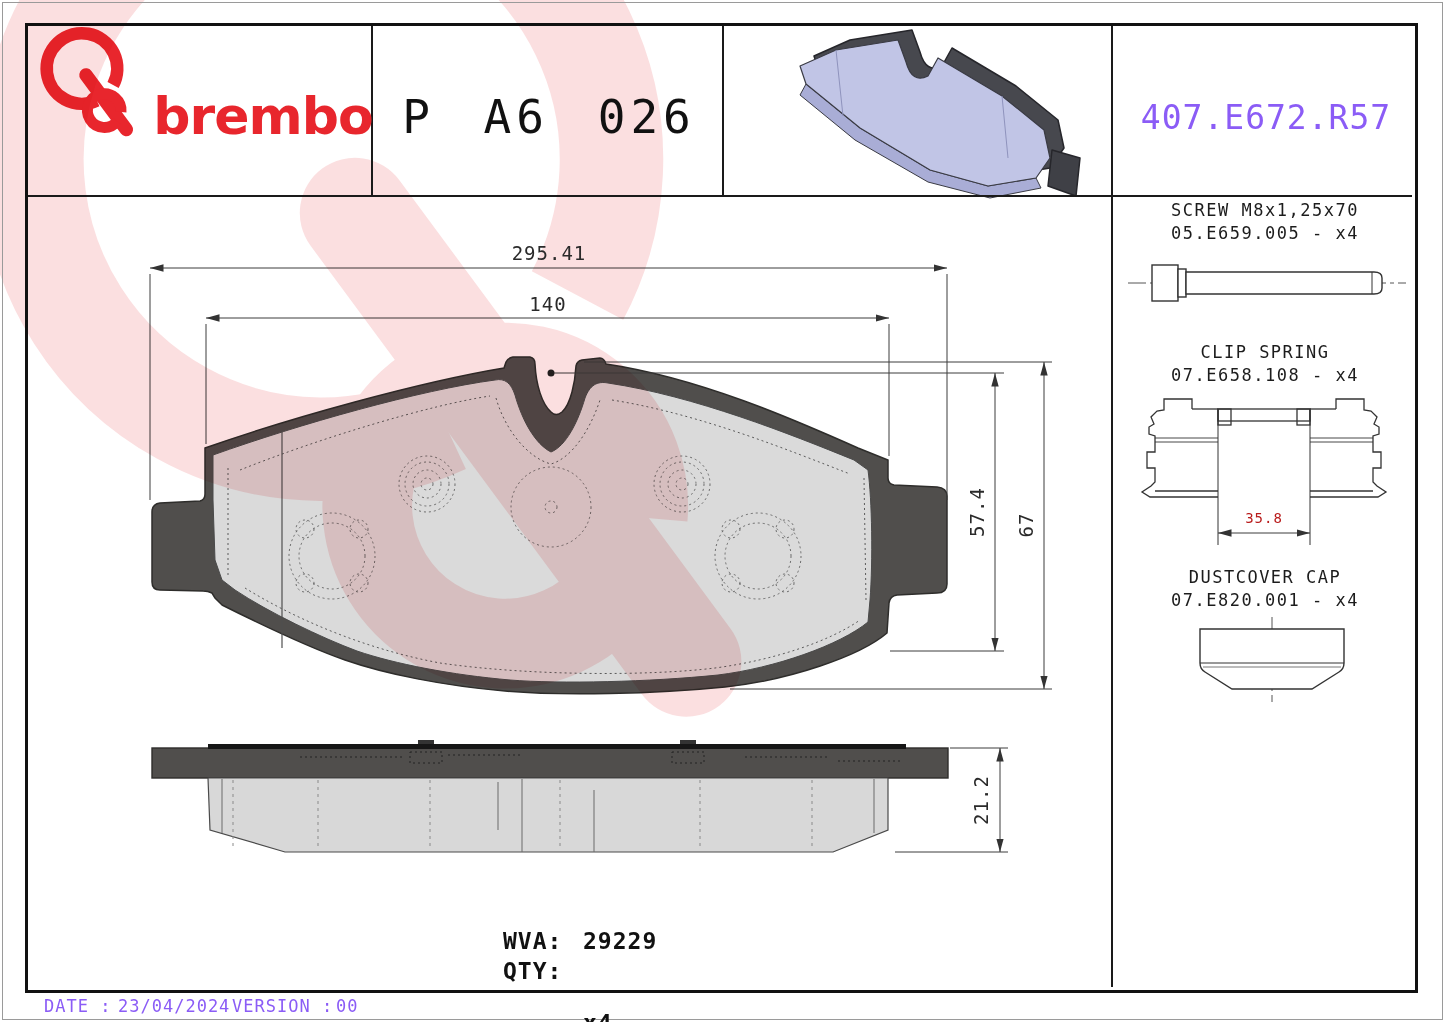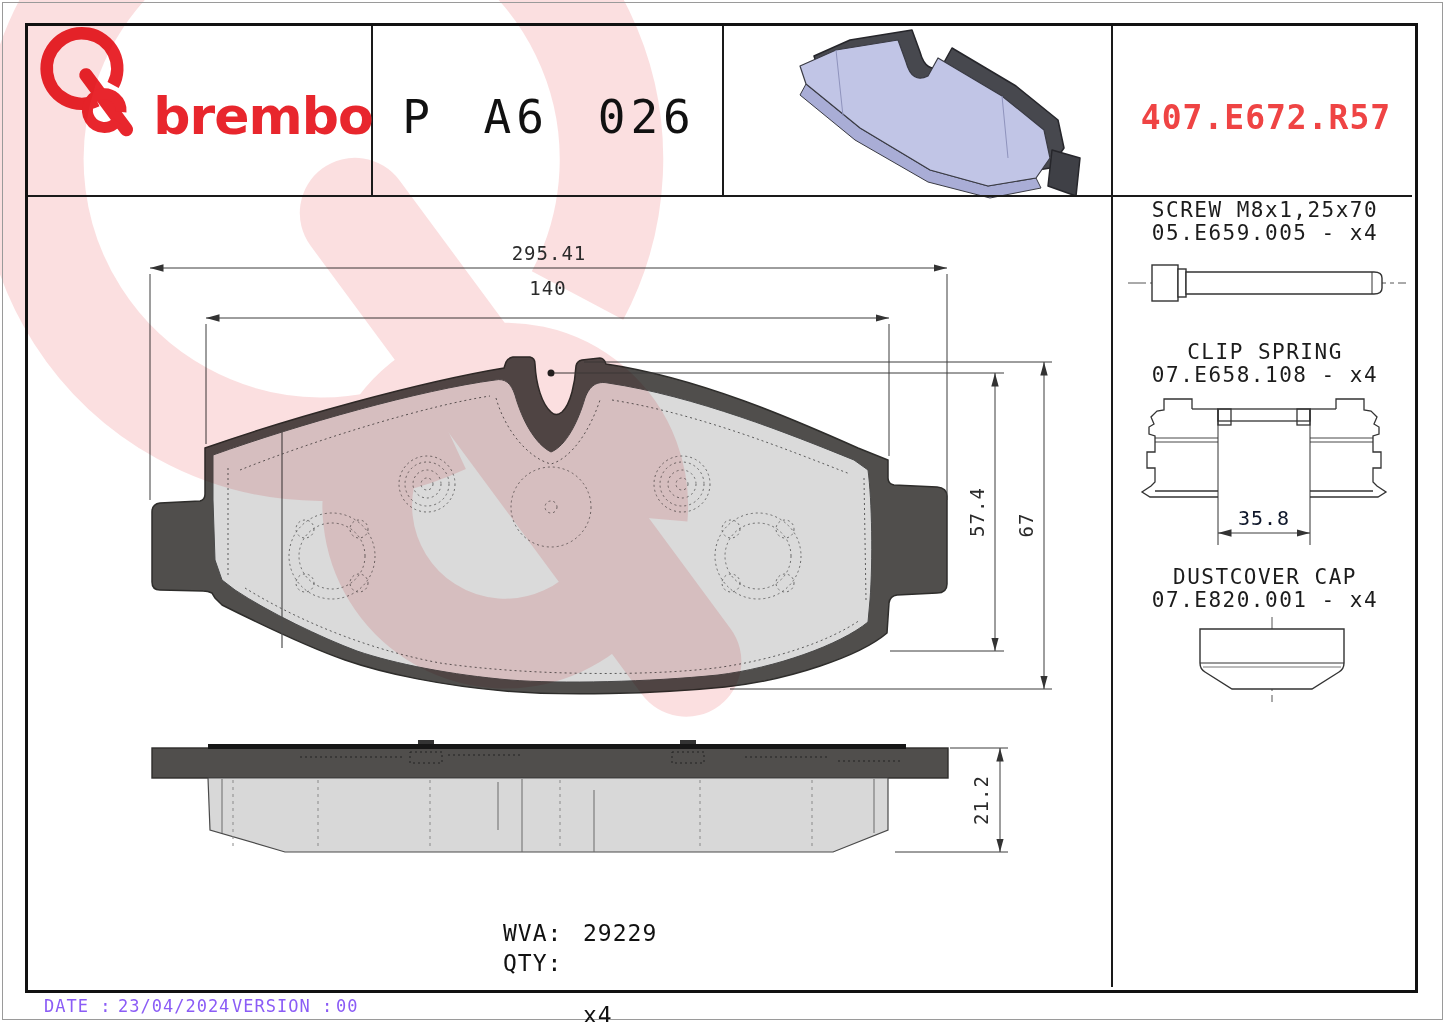--- a/index.html
+++ b/index.html
@@ -8,25 +8,25 @@
     font-family:"DejaVu Sans Mono", monospace;color:#1a1a1a;overflow:hidden;
   }
   .abs{position:absolute;}
   .ctr{transform:translate(-50%,-50%);white-space:nowrap;}
   .rot{transform:translate(-50%,-50%) rotate(-90deg);white-space:nowrap;}
   .sheet-edge{left:2px;top:2px;width:1439px;height:1016px;border:1px solid #9a9a9a;}
   .main-border{left:25px;top:23px;width:1387px;height:964px;border:3px solid #111;}
   .line{background:#1a1a1a;}
   .brand{font-family:"DejaVu Sans", sans-serif;font-weight:bold;font-size:52px;color:#e8262d;letter-spacing:-1px;}
   .partnum{font-weight:normal;font-size:46px;letter-spacing:5px;word-spacing:16px;color:#111;}
-  .refnum{font-weight:bold;font-size:33px;letter-spacing:1px;color:#ef4444;}
-  .hwname{font-size:21px;letter-spacing:1.5px;color:#1c1c1c;}
+  .refnum{font-weight:normal;font-size:33px;letter-spacing:1px;color:#8b5cf6;}
+  .hwname{font-size:17px;letter-spacing:1.5px;color:#1c1c1c;}
   .dim{font-size:19px;letter-spacing:1px;color:#2a2a2a;}
-  .dimsm{font-size:20px;letter-spacing:1px;color:#0f172a;}
-  .wva{font-weight:normal;font-size:23px;color:#111;letter-spacing:1px;}
+  .dimsm{font-size:14px;letter-spacing:1px;color:#b91c1c;}
+  .wva{font-weight:bold;font-size:23px;color:#111;letter-spacing:1px;margin-top:8px;}
   .foot{font-size:17px;letter-spacing:1px;color:#8b5cf6;}
   .txt-layer span{line-height:1;}
   svg{display:block;}
 </style>
 </head>
 <body>
 
 <div id="page">
 
   <svg class="abs" style="left:0;top:0" width="1445" height="1022" viewBox="0 0 1445 1022">
@@ -236,21 +236,21 @@
 
     <span class="abs ctr hwname" style="left:1265px;top:210px">SCREW M8x1,25x70</span>
     <span class="abs ctr hwname" style="left:1265px;top:233px">05.E659.005 - x4</span>
     <span class="abs ctr hwname" style="left:1265px;top:352px">CLIP SPRING</span>
     <span class="abs ctr hwname" style="left:1265px;top:375px">07.E658.108 - x4</span>
     <span class="abs ctr dimsm" style="left:1264px;top:518px">35.8</span>
     <span class="abs ctr hwname" style="left:1265px;top:577px">DUSTCOVER CAP</span>
     <span class="abs ctr hwname" style="left:1265px;top:600px">07.E820.001 - x4</span>
 
     <span class="abs ctr dim" style="left:549px;top:253px">295.41</span>
-    <span class="abs ctr dim" style="left:548px;top:288px">140</span>
+    <span class="abs ctr dim" style="left:548px;top:304px">140</span>
     <span class="abs rot dim" style="left:977px;top:512px">57.4</span>
     <span class="abs rot dim" style="left:1026px;top:525px">67</span>
     <span class="abs rot dim" style="left:981px;top:800px">21.2</span>
 
     <span class="abs wva" style="left:503px;top:922px">WVA:</span>
     <span class="abs wva" style="left:583px;top:922px">29229</span>
     <span class="abs wva" style="left:503px;top:952px">QTY:</span>
     <span class="abs wva" style="left:583px;top:1004px">x4</span>
 
     <span class="abs foot" style="left:44px;top:998px">DATE :</span>

